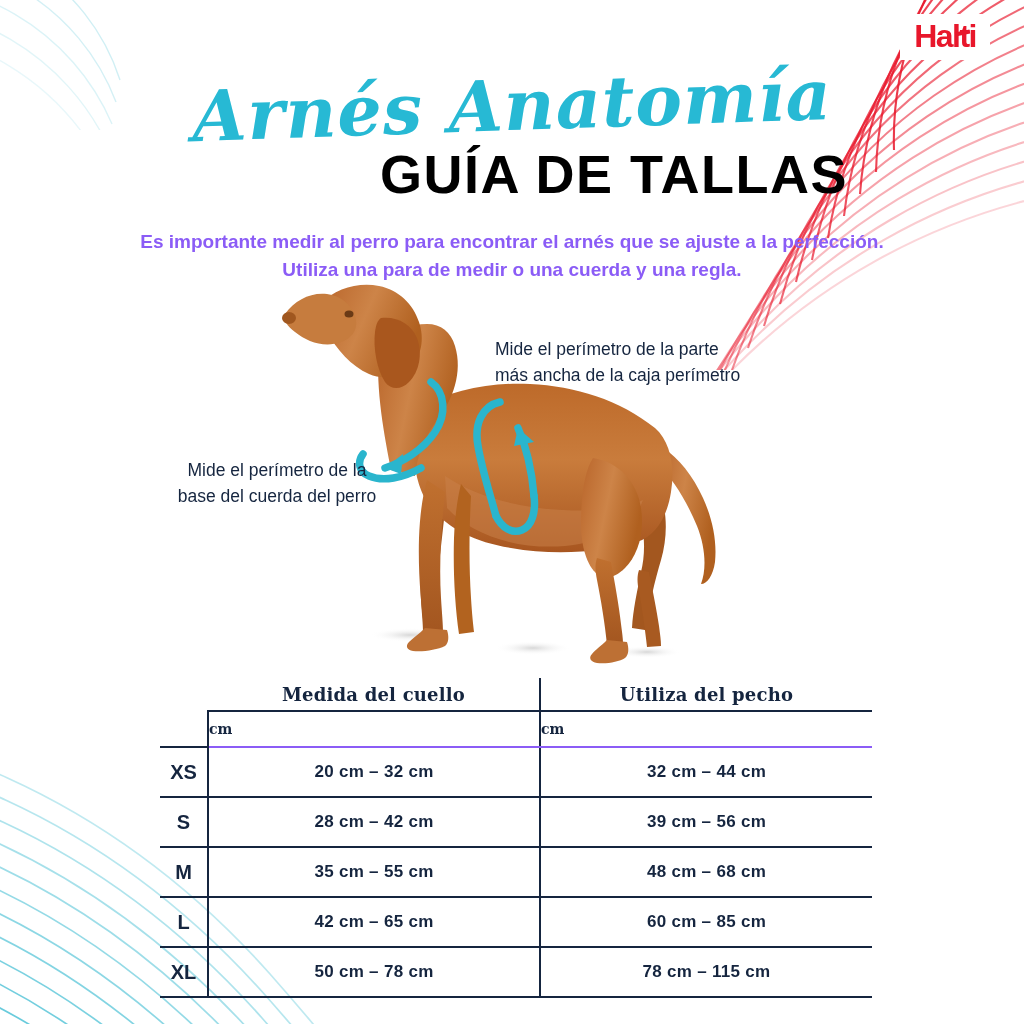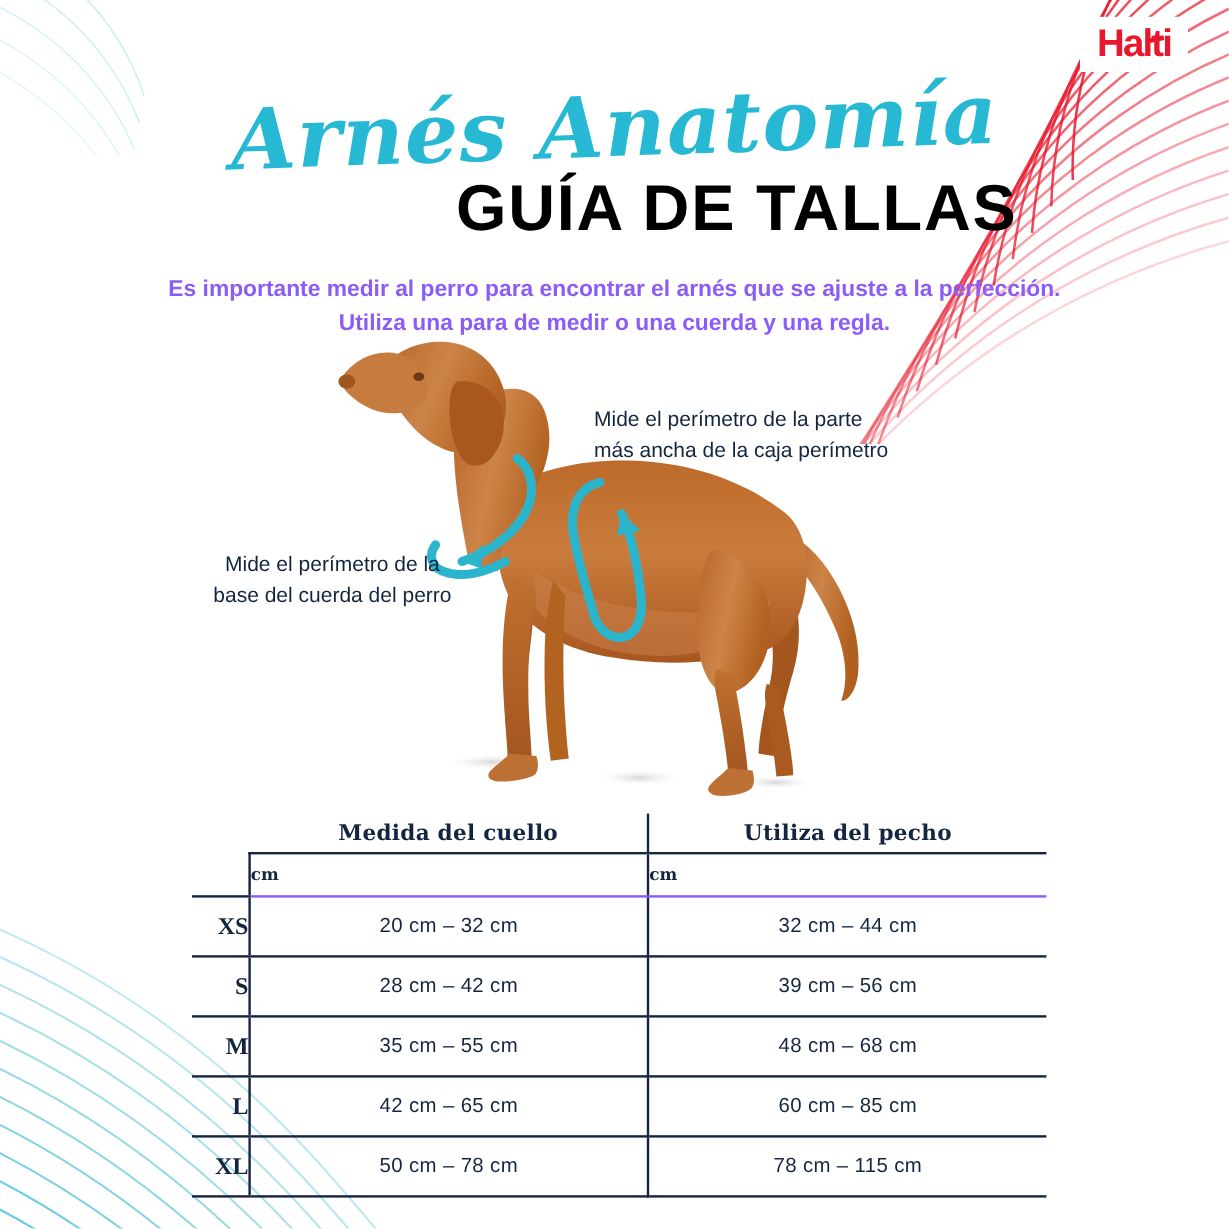--- a/index.html
+++ b/index.html
@@ -190,31 +190,31 @@
     text-align: left;
     height: 34px;
     vertical-align: middle;
     border-top: 2px solid #15253f;
     border-bottom: 2px solid #8b5cf6;
   }
   .unit-cell.neck { border-right: 2px solid #15253f; border-left: 2px solid #15253f; }
   .unit-cell.chest { border-right: 0; }
   .unit-spacer { border-bottom: 2px solid #15253f; }
   .size-cell {
-    font-family: Liberation Serif, serif;
+    font-family: Liberation Sans, sans-serif;
     font-weight: bold;
     font-size: 20px;
-    text-align: right;
+    text-align: center;
     height: 48px;
     vertical-align: middle;
     border-bottom: 2px solid #15253f;
   }
   .val-cell {
     font-family: "Liberation Sans", sans-serif;
-    font-weight: normal;
+    font-weight: bold;
     font-size: 17px;
     text-align: center;
     height: 48px;
     vertical-align: middle;
     border-bottom: 2px solid #15253f;
     letter-spacing: 0.3px;
   }
   .val-cell.neck {
     border-left: 2px solid #15253f;
     border-right: 2px solid #15253f;

